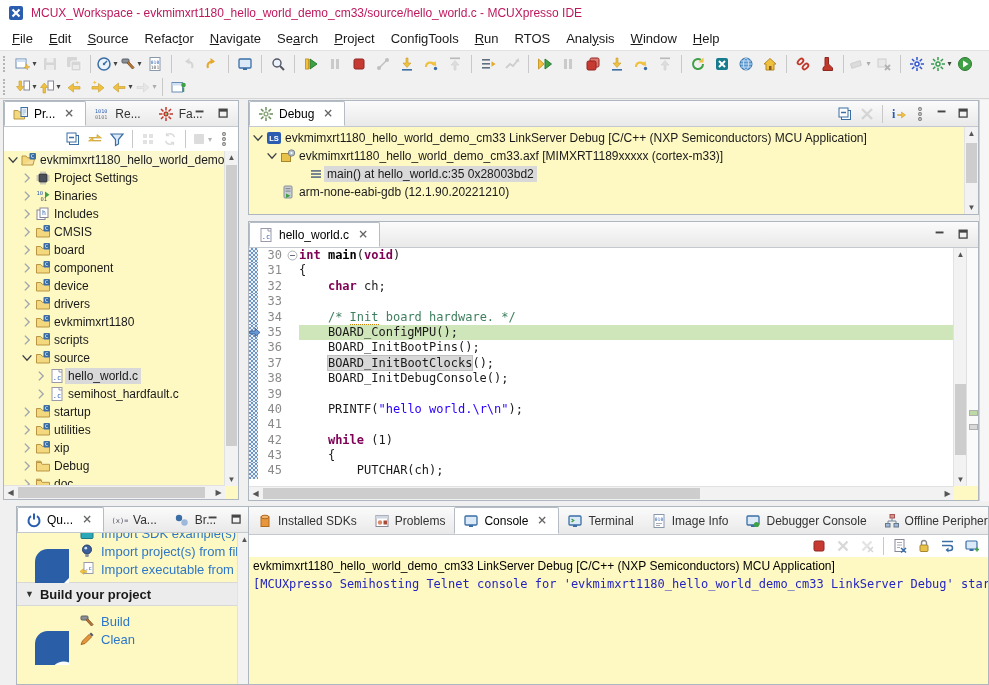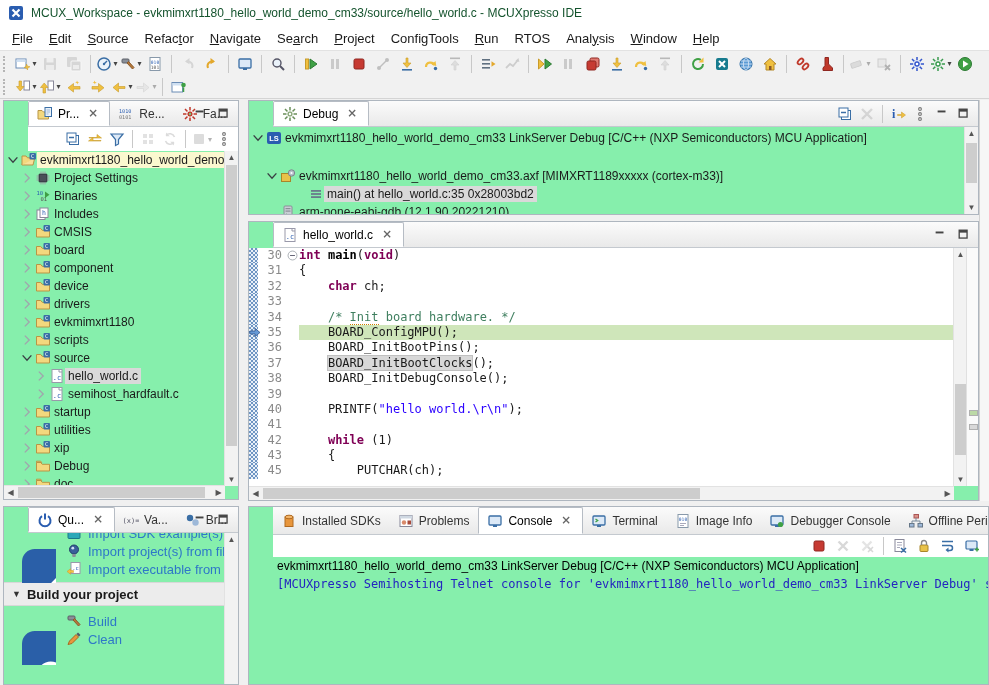--- a/index.html
+++ b/index.html
@@ -1,37 +1,37 @@
 <!DOCTYPE html>
 <html><head>
 <meta charset="utf-8">
 <style>
   html,body{margin:0;padding:0;background:#d8d8d8;}
   #app{position:relative;width:989px;height:685px;background:#f0f0f0;overflow:hidden;
        font-family:"Liberation Sans",sans-serif;font-size:12px;color:#1a1a1a;}
   
   .titlebar{position:absolute;left:0;top:0;width:989px;height:26px;background:#ffffff;
             display:flex;align-items:center;gap:7px;padding-left:8px;box-sizing:border-box;}
-  .titlebar .ttext{font-size:12px;color:#14532d;}
+  .titlebar .ttext{font-size:12px;color:#be185d;}
   .menubar{position:absolute;left:0;top:26px;width:989px;height:24px;background:#ffffff;
            display:flex;align-items:center;padding-left:4px;box-sizing:border-box;font-size:13px;}
   .menu-item{padding:3px 8px;cursor:default;}
   .menu-item u{text-decoration:underline;}
   .tbrow{position:absolute;left:0;width:989px;display:flex;align-items:center;background:#f1f1f1;}
   #tbrow1{top:50px;height:25px;border-top:1px solid #e2e2e2;}
   #tbrow2{top:75px;height:23px;border-bottom:1px solid #d4d4d4;}
   .grip{width:6px;height:16px;margin:0 3px;border-left:2px dotted #b5b5b5;}
   .tbtn{display:inline-flex;align-items:center;justify-content:center;height:22px;min-width:22px;
         border-radius:3px;margin:0 1px;}
   .tbtn.disabled{filter:grayscale(1);opacity:.4;}
   .ddg{font-size:8px;color:#444;margin-left:1px;}
   .tsep{width:1px;height:18px;background:#c8c8c8;margin:0 4px;}
   svg{display:block;}
   
-  .panel{position:absolute;background:#86efac;border:1px solid #aeb6bf;box-sizing:border-box;overflow:hidden;padding-left:24px;}
+  .panel{position:absolute;background:#fef9c3;border:1px solid #aeb6bf;box-sizing:border-box;overflow:hidden;}
   .phead{height:25px;background:linear-gradient(#fbfbfb,#e9e9e9);border-bottom:1px solid #c4c9cf;
          display:flex;align-items:stretch;}
   .tabs{display:flex;align-items:stretch;flex:0 1 auto;min-width:0;}
   .tab{display:flex;align-items:center;gap:5px;padding:0 8px;font-size:12px;color:#333;
        border-right:1px solid transparent;white-space:nowrap;}
   .tab.active{background:#fff;border:1px solid #b6bcc4;border-bottom:1px solid #fff;
               border-radius:2px 2px 0 0;font-weight:normal;color:#000;}
   .tab .closex{margin-left:3px;}
   .ptools{margin-left:auto;display:flex;align-items:center;padding-right:3px;}
   .ptools .tbtn{height:20px;min-width:20px;}
@@ -1087,21 +1087,21 @@
           <span class="ticon">
             <span class="">
               <svg width="16" height="16" viewBox="0 0 16 16">
                 <rect x="1" y="2" width="14" height="12" rx="2" fill="#2a5db0"></rect>
                 <text x="8" y="11" font-size="7.5" fill="#fff" text-anchor="middle" font-weight="bold">LS</text>
               </svg>
             </span>
           </span>
           <span class="tlabel">evkmimxrt1180_hello_world_demo_cm33 LinkServer Debug [C/C++ (NXP Semiconductors) MCU Application]</span>
         </div>
-        <div class="trow" style="padding-left: 16px; margin-top: 20px;">
+        <div class="trow" style="padding-left: 16px;">
           <span class="chev">
             <span class="">
               <svg width="14" height="14" viewBox="0 0 16 16">
                 <path d="M3 5l5 5.5L13 5" fill="none" stroke="#3a3f44" stroke-width="1.6"></path>
               </svg>
             </span>
           </span>
           <span class="ticon">
             <span class="">
               <svg width="16" height="16" viewBox="0 0 16 16">
@@ -1220,21 +1220,21 @@
     </div>
     <div class="hscroll" id="editor-hscroll" style="right:24px;">
         <div class="sbarrow" style="left:0">◀</div>
         <div class="sbthumb" style="left:14px;width:62%;top:1px;bottom:1px"></div>
         <div class="sbarrow" style="right:0">▶</div>
       </div>
   </div>
 
   <div class="rail" style="left:979px;top:100px;width:10px;height:401px;"></div>
 
-  <div class="panel" id="qspanel" style="left:3px;top:506px;width:236px;height:179px;text-align:center;">
+  <div class="panel" id="qspanel" style="left:16px;top:506px;width:236px;height:179px;text-align:center;">
     <div class="phead">
       <div class="tabs" id="qs-tabs">
           <div class="tab active">
             <span class="">
               <svg width="16" height="16" viewBox="0 0 16 16">
                 <path d="M5 4.2a5.5 5.5 0 1 0 6 0" fill="none" stroke="#2a5db0" stroke-width="2"></path>
                 <path d="M8 1.5v6" stroke="#2a5db0" stroke-width="2"></path>
               </svg>
             </span>
             <span>Qu...</span>

